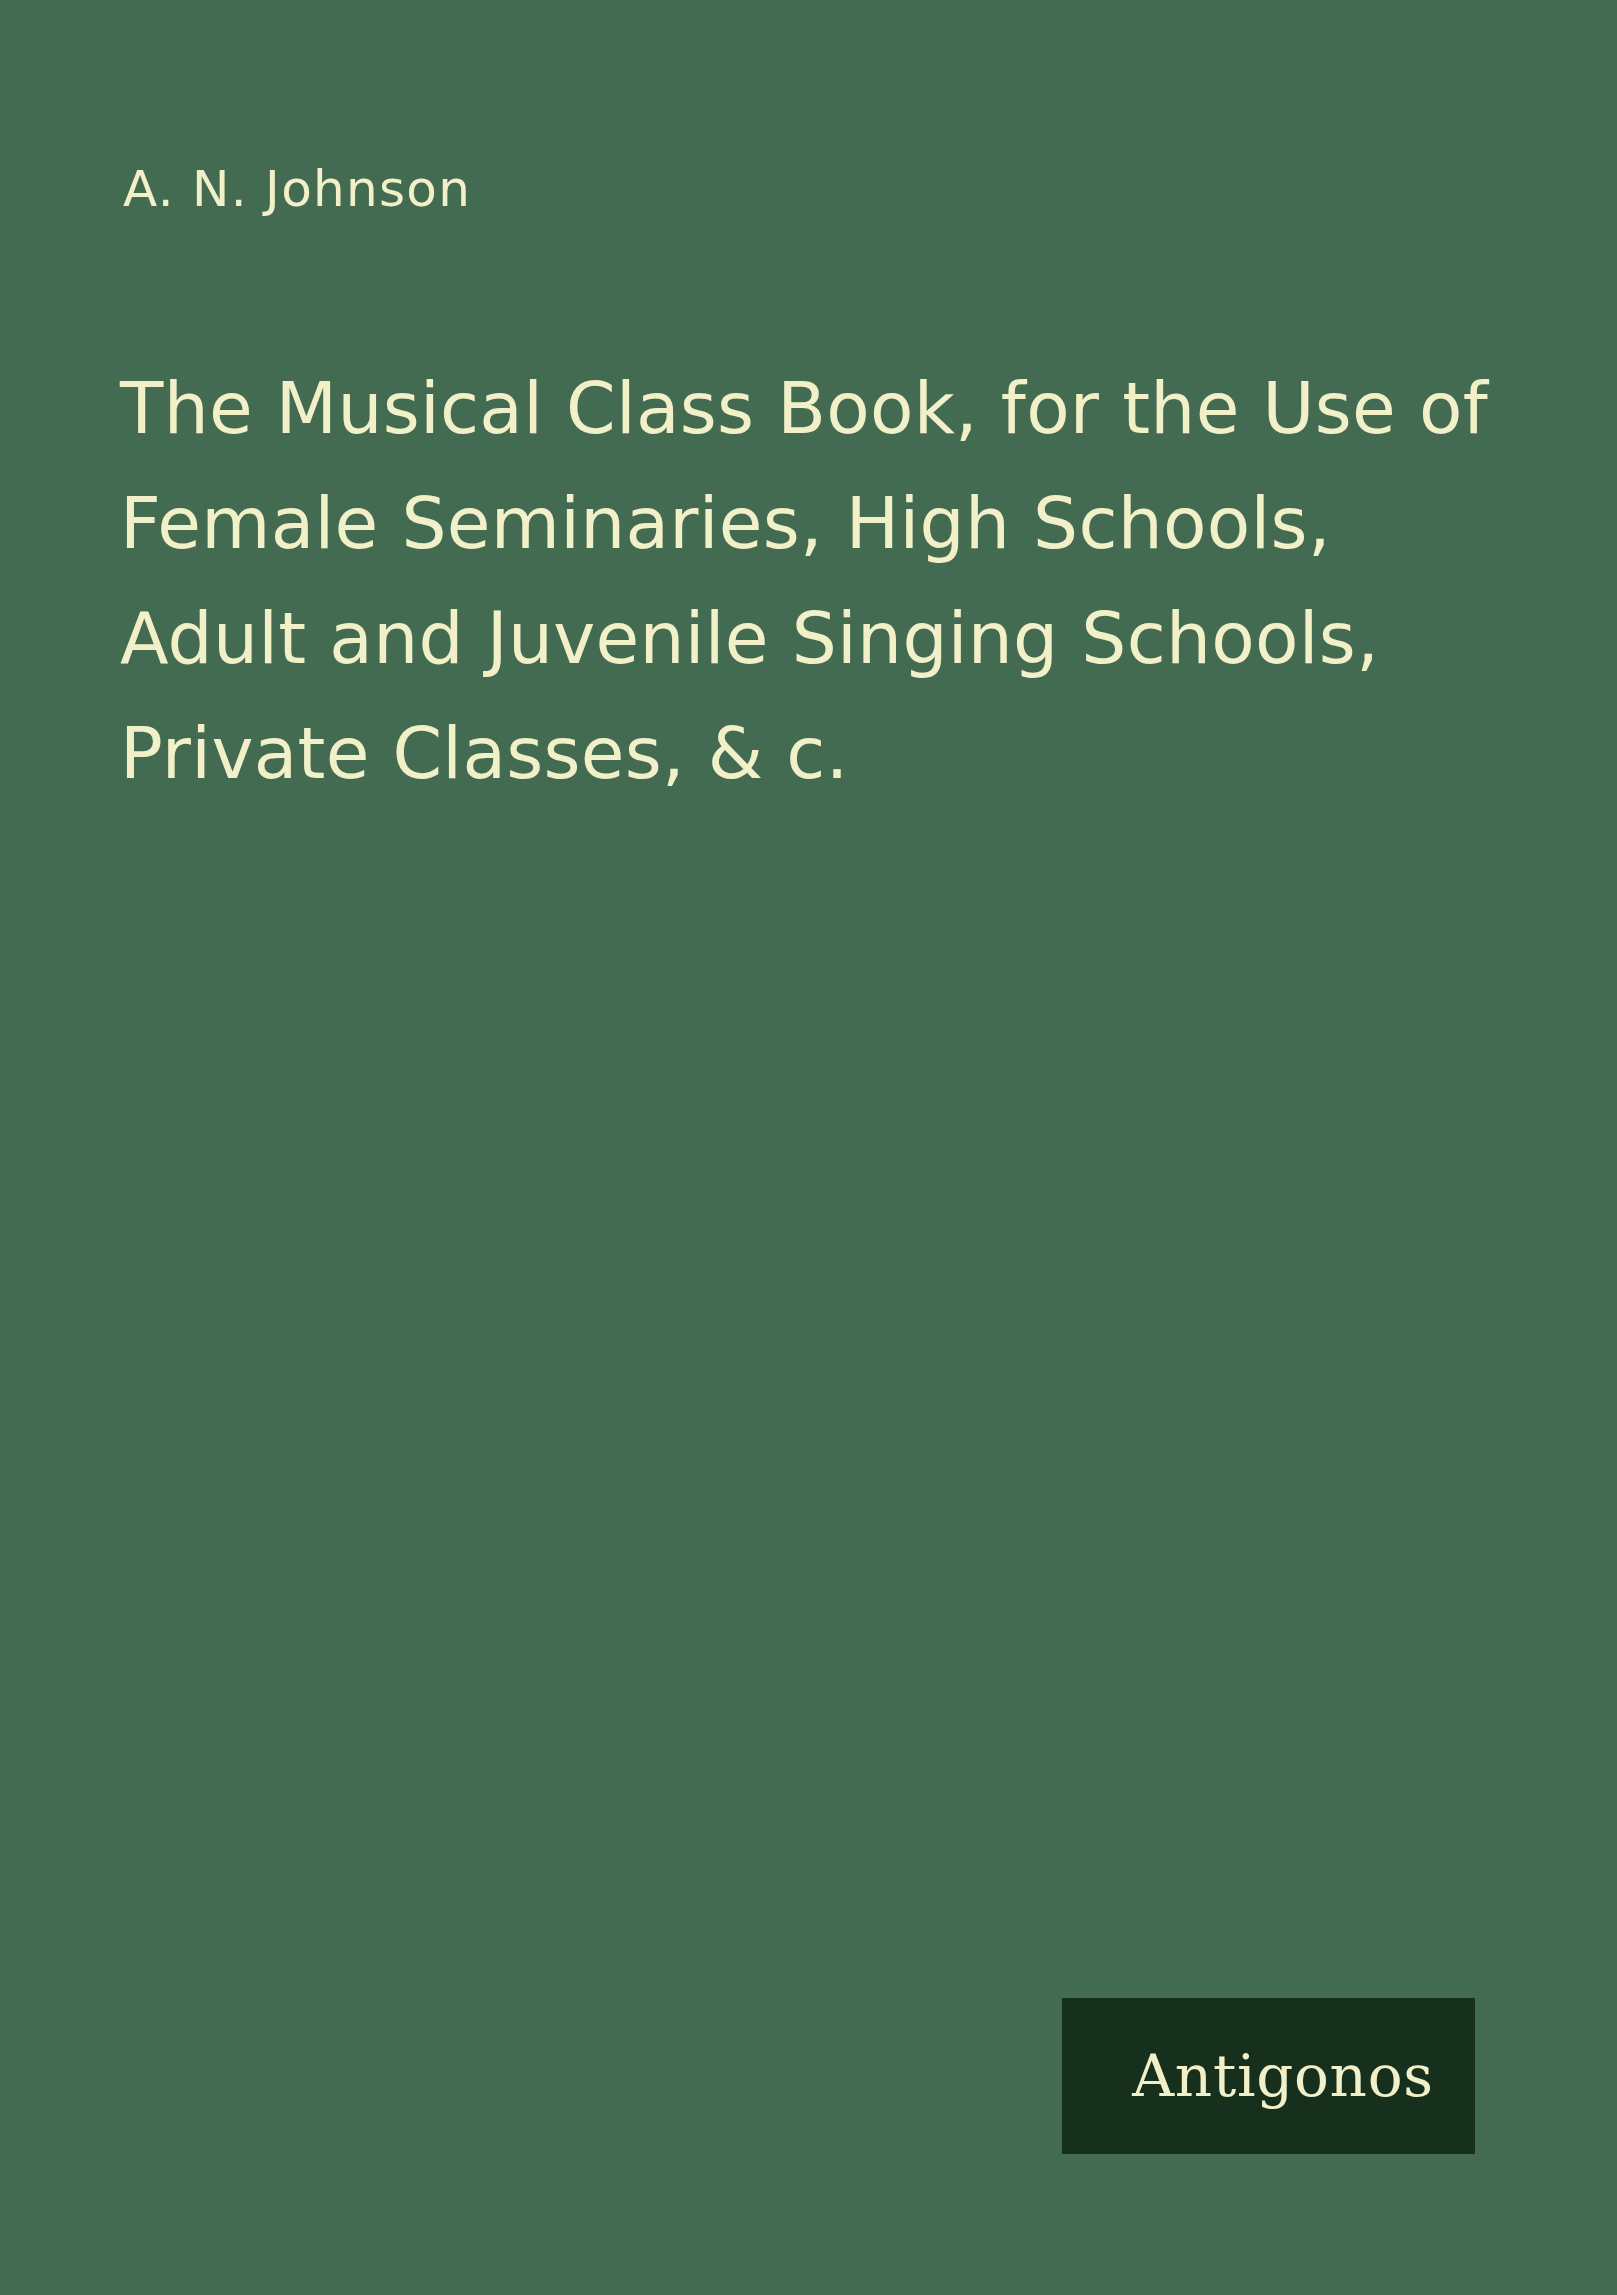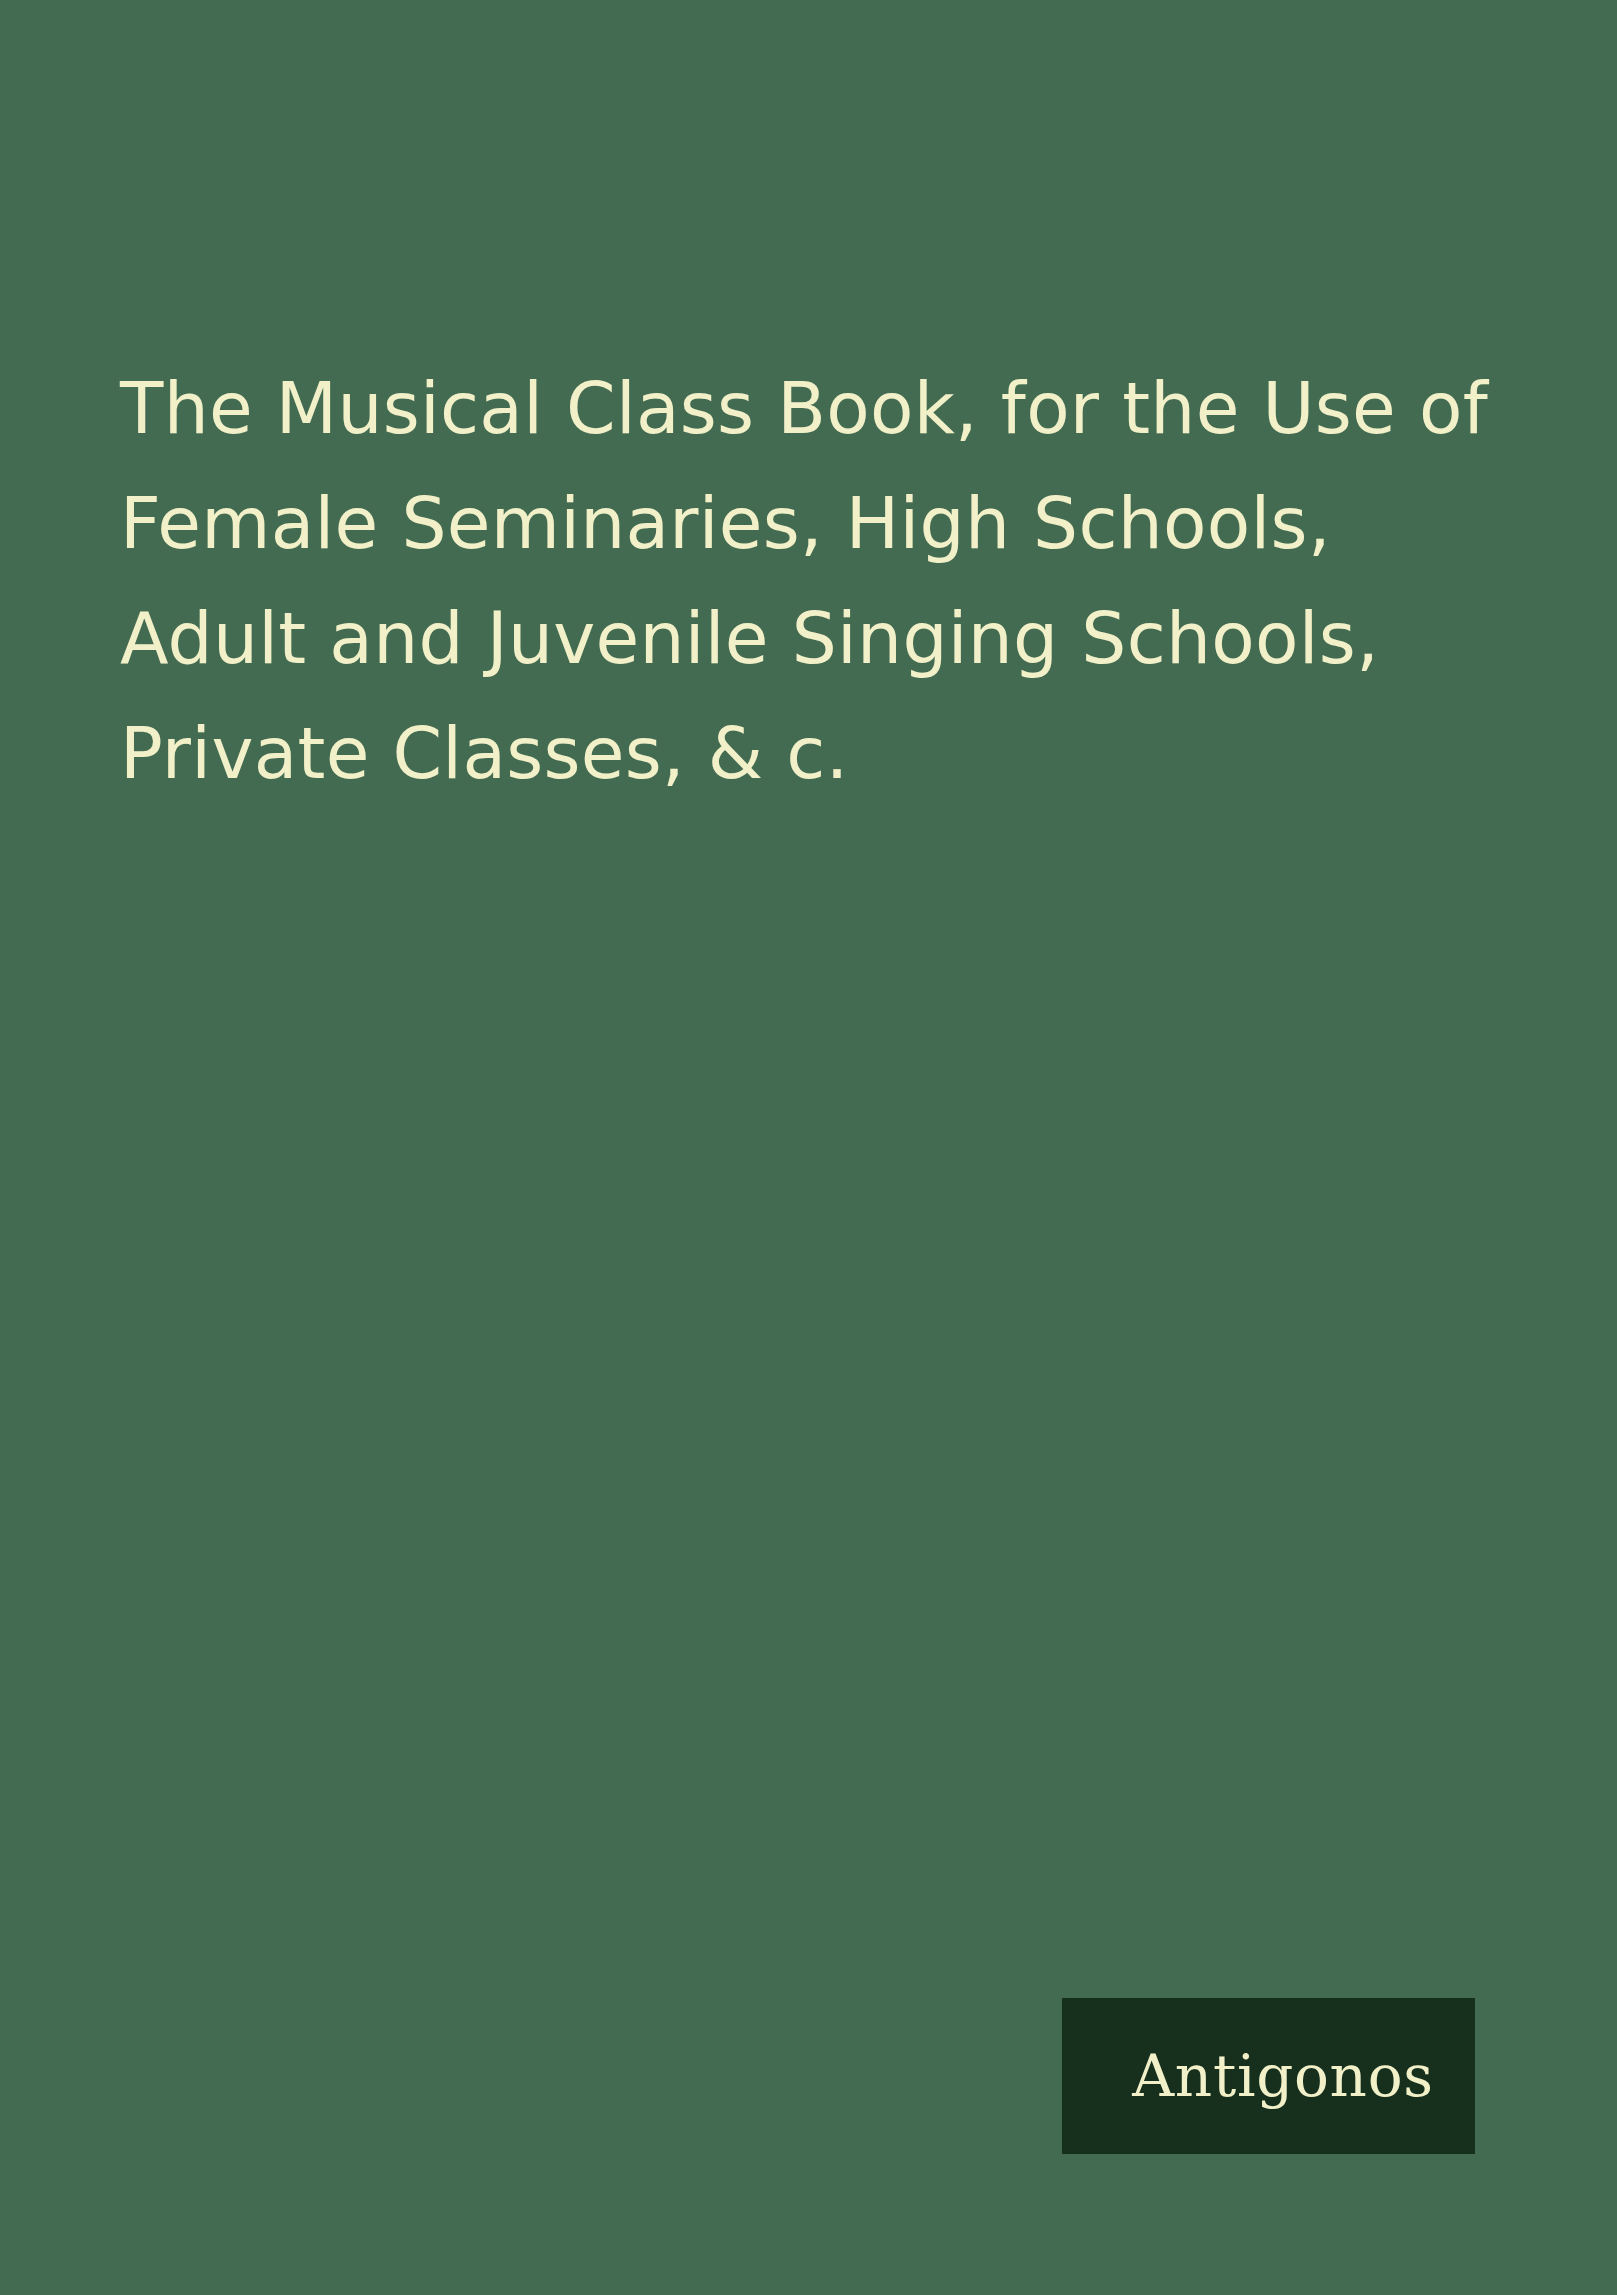--- a/index.html
+++ b/index.html
@@ -59,20 +59,21 @@
     font-family: "DejaVu Serif", serif;
     letter-spacing: 0.7px;
     margin-left: 29px;
   }
 </style>
 </head>
 <body>
 
 <div class="cover">
 
+  <div class="author">A. N. Johnson</div>
 
   <div class="title">The Musical Class Book, for the Use of Female Seminaries, High Schools, Adult and Juvenile Singing Schools, Private Classes, &amp; c.</div>
 
   <div class="publisher-box">
     <span class="publisher-name">Antigonos</span>
   </div>
 
 </div>
 
 

